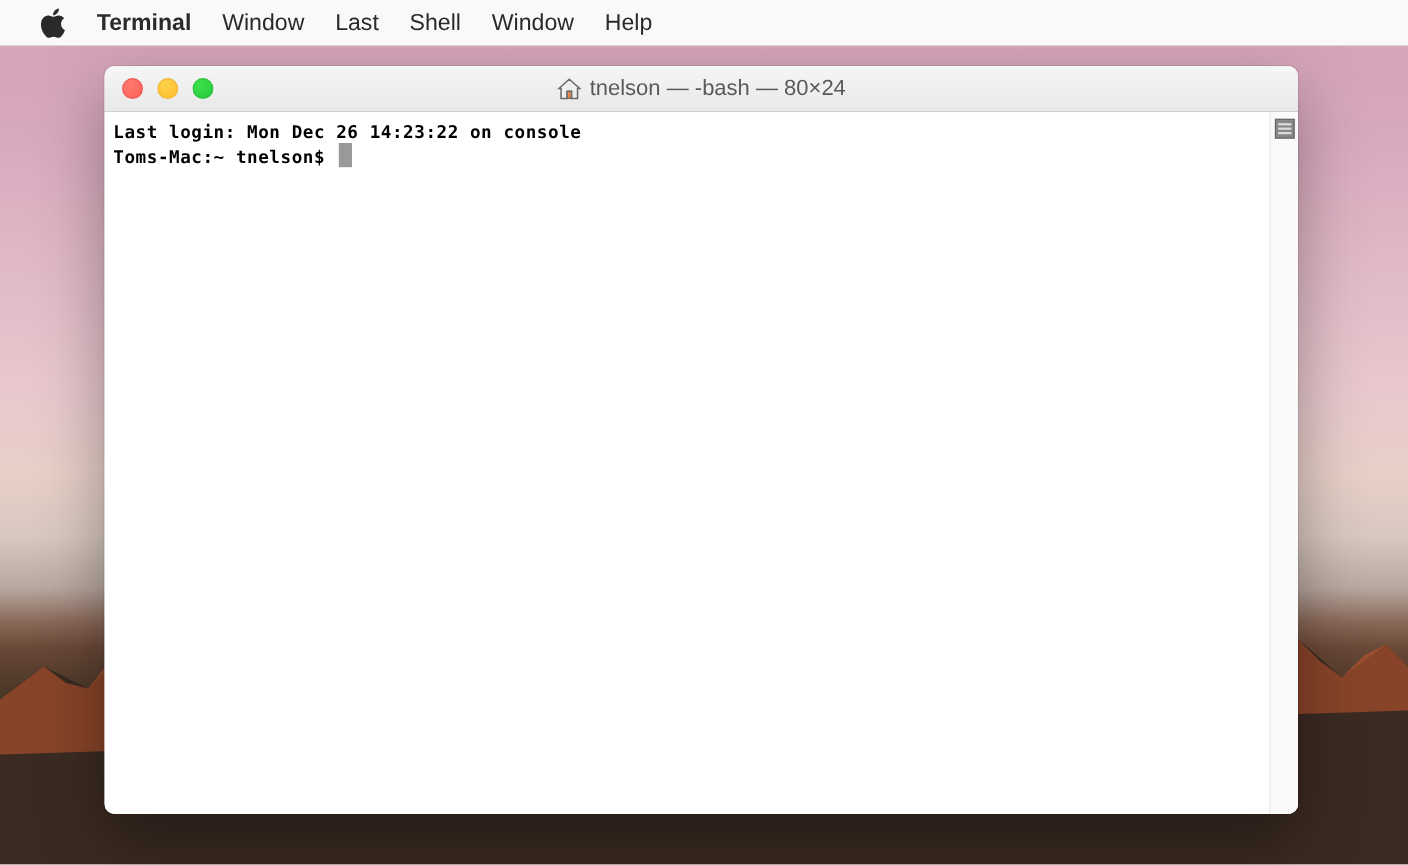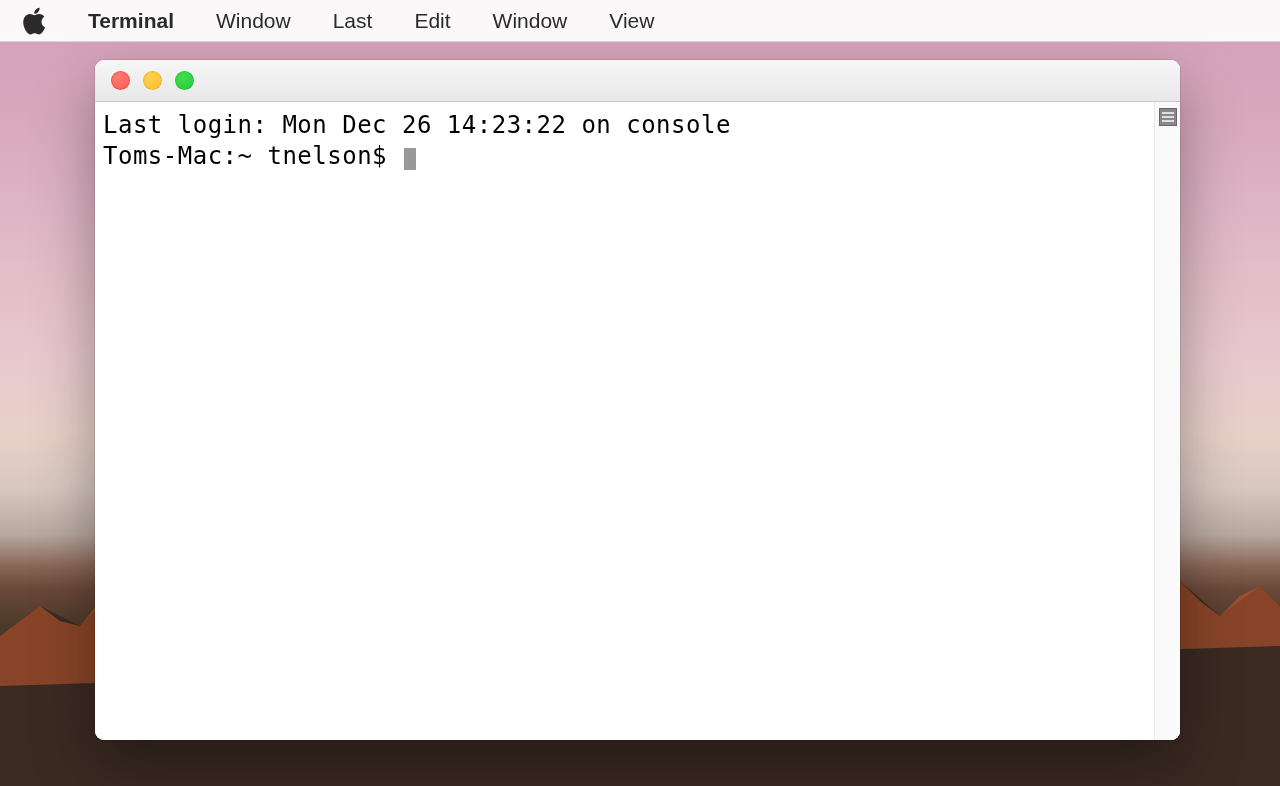--- a/index.html
+++ b/index.html
@@ -46,22 +46,22 @@
     }
     
     .menubar {
       position: relative;
       z-index: 10;
       height: 42px;
       background: rgba(252, 252, 252, 0.96);
       border-bottom: 1px solid rgba(0,0,0,0.14);
       display: flex;
       align-items: center;
-      padding: 0 20px 0 22px;
-      gap: 14px;
+      padding: 0 20px 0 36px;
+      gap: 0;
     }
     
     .apple-logo {
       display: flex;
       align-items: center;
       justify-content: center;
       margin-right: 14px;
     }
     
     .menubar-item {
@@ -147,25 +147,26 @@
       flex: 1;
       background: #ffffff;
       position: relative;
       display: flex;
     }
     
     .terminal-content {
       flex: 1;
       padding: 8px 8px;
       font-family: "Andale Mono", "Menlo", "Monaco", monospace;
-      font-size: 24px;
+      font-size: 16px;
       line-height: 1.28;
       color: #000;
       white-space: pre;
       letter-spacing: 0.5px;
+      font-weight: bold;
     }
     
     .cursor-block {
       display: inline-block;
       width: 12px;
       height: 22px;
       background: #999;
       vertical-align: text-bottom;
       margin-left: 2px;
     }
@@ -210,31 +211,40 @@
 
 <div class="menubar">
   <div class="apple-logo">
     <svg width="24" height="28" viewBox="0 0 24 28">
       <path d="M19.5,14.8c0-3.4,2.8-5,2.9-5.1c-1.6-2.3-4-2.6-4.9-2.7c-2.1-0.2-4.1,1.2-5.1,1.2c-1.1,0-2.7-1.2-4.4-1.2 c-2.3,0-4.4,1.3-5.6,3.4c-2.4,4.1-0.6,10.2,1.7,13.6c1.1,1.6,2.5,3.5,4.2,3.4c1.7-0.1,2.3-1.1,4.4-1.1c2,0,2.6,1.1,4.4,1.1 c1.8,0,3-1.7,4.1-3.3c1.3-1.9,1.8-3.7,1.9-3.8C22.9,20.2,19.5,18.9,19.5,14.8z M16.2,4.9c0.9-1.1,1.6-2.7,1.4-4.2 c-1.3,0.1-3,0.9-3.9,2c-0.9,1-1.6,2.6-1.4,4.1C13.7,7,15.2,6.1,16.2,4.9z" fill="#2a2a2a"></path>
     </svg>
   </div>
   <div class="menubar-item bold">Terminal</div>
   <div class="menubar-item">Window</div>
   <div class="menubar-item">Last</div>
-  <div class="menubar-item">Edit</div>
+  <div class="menubar-item">Shell</div>
   <div class="menubar-item">Window</div>
-  <div class="menubar-item">View</div>
+  <div class="menubar-item">Help</div>
 </div>
 
 <div class="terminal-window">
   <div class="titlebar">
     <div class="traffic-lights">
       <div class="traffic-light red"></div>
       <div class="traffic-light yellow"></div>
       <div class="traffic-light green"></div>
+    </div>
+    <div class="titlebar-title">
+      <span class="home-icon">
+        <svg width="22" height="20" viewBox="0 0 22 20">
+          <path d="M11 1 L20.5 9.5 L18.5 9.5 L18.5 18.5 L13 18.5 L13 12 L9 12 L9 18.5 L3.5 18.5 L3.5 9.5 L1.5 9.5 Z" fill="none" stroke="#6a6a6a" stroke-width="1.4"></path>
+          <path d="M9 18.5 L13 18.5 L13 12 L9 12 Z" fill="#e88a4a" stroke="#6a6a6a" stroke-width="1.2"></path>
+        </svg>
+      </span>
+      <span>tnelson — -bash — 80×24</span>
     </div>
   </div>
   <div class="terminal-body">
     <div class="terminal-content"><span>Last login: Mon Dec 26 14:23:22 on console</span>
 <span>Toms-Mac:~ tnelson$ </span><span class="cursor-block"></span></div>
     <div class="scrollbar-area">
       <div class="scroll-indicator">
         <span></span>
           <span></span>
           <span></span>

